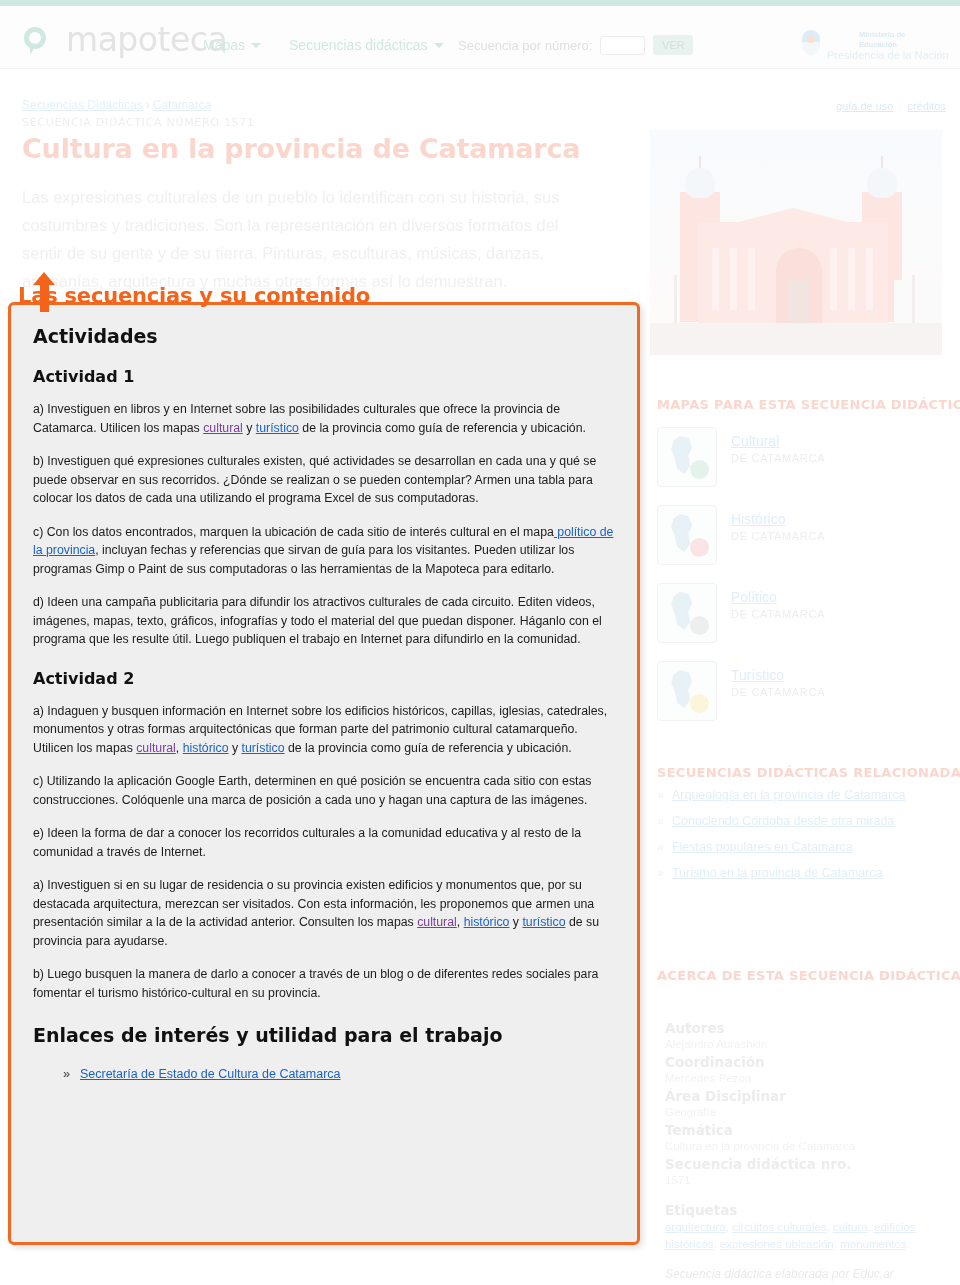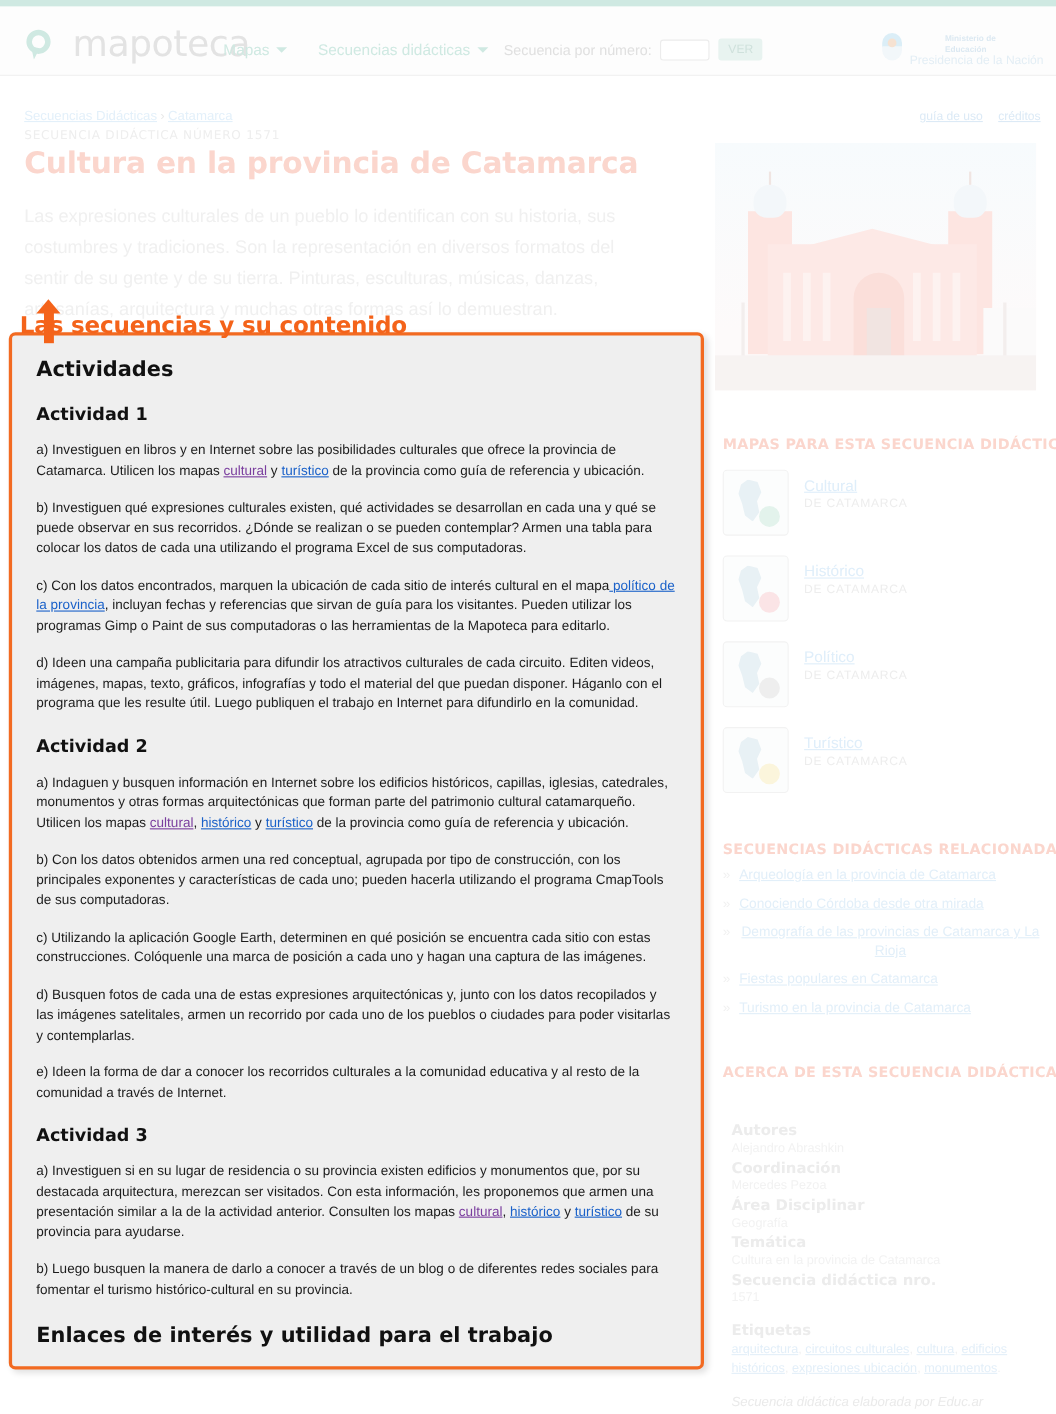--- a/index.html
+++ b/index.html
@@ -420,24 +420,20 @@
   <li>
       <span class="chev">»</span>
       <a href="#">Arqueología en la provincia de Catamarca</a>
     </li>
   <li>
       <span class="chev">»</span>
       <a href="#">Conociendo Córdoba desde otra mirada</a>
     </li>
   <li>
       <span class="chev">»</span>
-      <a href="#">Demografía de las provincias de Catamarca y La Rioja</a>
-    </li>
-  <li>
-      <span class="chev">»</span>
       <a href="#">Fiestas populares en Catamarca</a>
     </li>
   <li>
       <span class="chev">»</span>
       <a href="#">Turismo en la provincia de Catamarca</a>
     </li>
 </ul>
 
 <div class="side-h" id="about-h">ACERCA DE ESTA SECUENCIA DIDÁCTICA</div>
 <dl class="about">
@@ -463,25 +459,22 @@
 <div class="highlight-box">
   <div class="content" id="activities-content">
       <h2 class="sec">Actividades</h2>
       <h3 class="act">Actividad 1</h3>
       <p class="para">a) Investiguen en libros y en Internet sobre las posibilidades culturales que ofrece la provincia de Catamarca. Utilicen los mapas <a href="#" class="lnk-purple">cultural</a> y <a href="#" class="lnk-blue">turístico</a> de la provincia como guía de referencia y ubicación.</p>
       <p class="para">b) Investiguen qué expresiones culturales existen, qué actividades se desarrollan en cada una y qué se puede observar en sus recorridos. ¿Dónde se realizan o se pueden contemplar? Armen una tabla para colocar los datos de cada una utilizando el programa Excel de sus computadoras.</p>
       <p class="para">c) Con los datos encontrados, marquen la ubicación de cada sitio de interés cultural en el mapa<a href="#" class="lnk-blue"> político de la provincia</a>, incluyan fechas y referencias que sirvan de guía para los visitantes. Pueden utilizar los programas Gimp o Paint de sus computadoras o las herramientas de la Mapoteca para editarlo.</p>
       <p class="para">d) Ideen una campaña publicitaria para difundir los atractivos culturales de cada circuito. Editen videos, imágenes, mapas, texto, gráficos, infografías y todo el material del que puedan disponer. Háganlo con el programa que les resulte útil. Luego publiquen el trabajo en Internet para difundirlo en la comunidad.</p>
       <h3 class="act">Actividad 2</h3>
       <p class="para">a) Indaguen y busquen información en Internet sobre los edificios históricos, capillas, iglesias, catedrales, monumentos y otras formas arquitectónicas que forman parte del patrimonio cultural catamarqueño. Utilicen los mapas <a href="#" class="lnk-purple">cultural</a>, <a href="#" class="lnk-blue">histórico</a> y <a href="#" class="lnk-blue">turístico</a> de la provincia como guía de referencia y ubicación.</p>
-      <p class="para">b) Con los datos obtenidos armen una red conceptual, agrupada por tipo de construcción, con los principales exponentes y características de cada uno; pueden hacerla utilizando el programa CmapTools de sus computadoras.</p>
       <p class="para">c) Utilizando la aplicación Google Earth, determinen en qué posición se encuentra cada sitio con estas construcciones. Colóquenle una marca de posición a cada uno y hagan una captura de las imágenes.</p>
-      <p class="para">d) Busquen fotos de cada una de estas expresiones arquitectónicas y, junto con los datos recopilados y las imágenes satelitales, armen un recorrido por cada uno de los pueblos o ciudades para poder visitarlas y contemplarlas.</p>
       <p class="para">e) Ideen la forma de dar a conocer los recorridos culturales a la comunidad educativa y al resto de la comunidad a través de Internet.</p>
-      <h3 class="act">Actividad 3</h3>
       <p class="para">a) Investiguen si en su lugar de residencia o su provincia existen edificios y monumentos que, por su destacada arquitectura, merezcan ser visitados. Con esta información, les proponemos que armen una presentación similar a la de la actividad anterior. Consulten los mapas <a href="#" class="lnk-purple">cultural</a>, <a href="#" class="lnk-blue">histórico</a> y <a href="#" class="lnk-blue">turístico</a> de su provincia para ayudarse.</p>
       <p class="para">b) Luego busquen la manera de darlo a conocer a través de un blog o de diferentes redes sociales para fomentar el turismo histórico-cultural en su provincia.</p>
       <h2 class="sec" style="margin-top: 22px;">Enlaces de interés y utilidad para el trabajo</h2>
       <ul class="links">
         <li>
           <span class="chev">»</span>
           <a href="#">Secretaría de Estado de Cultura de Catamarca</a>
         </li>
       </ul>
     </div>

